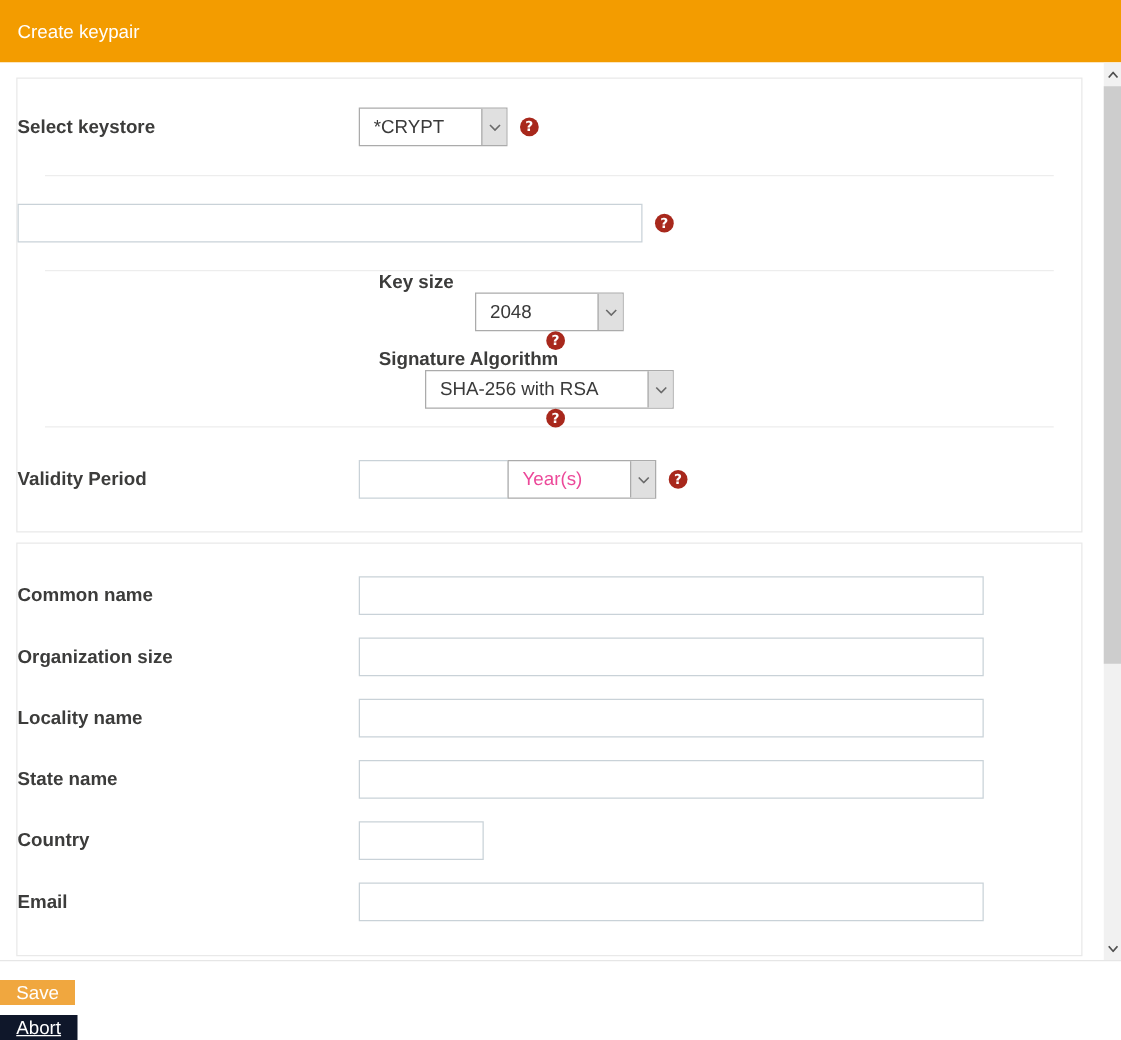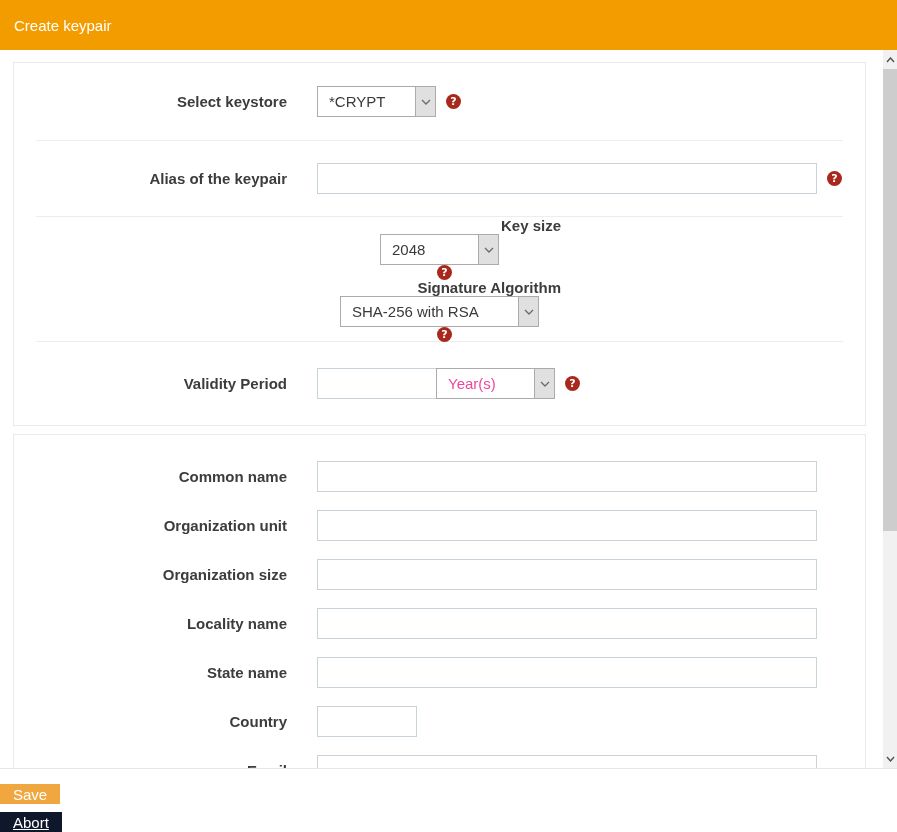--- a/index.html
+++ b/index.html
@@ -14,21 +14,21 @@
 
   .box { border:1px solid #E9E9E9; background:#fff; box-sizing:border-box; }
   .box + .box { margin-top:8px; }
 
   .form-row { display:flex; align-items:center; }
   .r1 { height:77px; } .r2 { height:75px; } .r3 { height:62px;flex-direction:column; } .r4 { height:83px; }
   .r5 { height:49px; }
   .sep { border-top:1px solid #EDEDED; margin:0 22px; }
   .box2 { padding:17px 0 18px 0; }
 
-  .form-label { width:273px; text-align:right; margin-right:30px; font-weight:bold;
+  .form-label { width:273px; font-weight:bold;
                 font-size:15px; color:#3C3C3B; flex:none; }
 
   .ctrl-input { box-sizing:border-box; height:31px; border:1px solid #C9D2D8; font-size:15px;
                 padding:0 8px; color:#333; font-family:inherit; outline:none; background:#fff; }
   .w500 { width:500px; } .w120 { width:120px; } .w100 { width:100px; }
 
   .sel { box-sizing:border-box; height:31px; border:1px solid #ABABAB; background:#fff;
          display:flex; align-items:center; cursor:default; flex:none; }
   .sel-119 { width:119px; } .sel-199 { width:199px; }
   .sel-text { flex:1; font-size:15px; color:#3A3A3A; padding:0 11px; white-space:nowrap; overflow:hidden; }
@@ -78,21 +78,20 @@
                   <polyline points="1,1 5,5 9,1" fill="none" stroke="#6A6A6A" stroke-width="1.3"></polyline>
                 </svg>
             </span>
           </div>
           <span class="help">?</span>
         </div>
 
         <div class="sep"></div>
 
         <div class="form-row r2">
-          <span class="form-label">Alias of the keypair</span>
           <input type="text" class="ctrl-input w500" value="" style="">
           <span class="help">?</span>
         </div>
 
         <div class="sep"></div>
 
         <div class="form-row r3">
           <span class="form-label">Key size</span>
           <div class="sel sel-119">
             <span class="sel-text">2048</span>
@@ -136,24 +135,20 @@
 
       </div>
 
       <div class="box box2">
 
         <div class="form-row r5">
           <span class="form-label">Common name</span>
           <input type="text" class="ctrl-input w500" value="" style="">
         </div>
 
-        <div class="form-row r5">
-          <span class="form-label">Organization unit</span>
-          <input type="text" class="ctrl-input w500" value="" style="">
-        </div>
 
         <div class="form-row r5">
           <span class="form-label">Organization size</span>
           <input type="text" class="ctrl-input w500" value="" style="">
         </div>
 
         <div class="form-row r5">
           <span class="form-label">Locality name</span>
           <input type="text" class="ctrl-input w500" value="" style="">
         </div>

